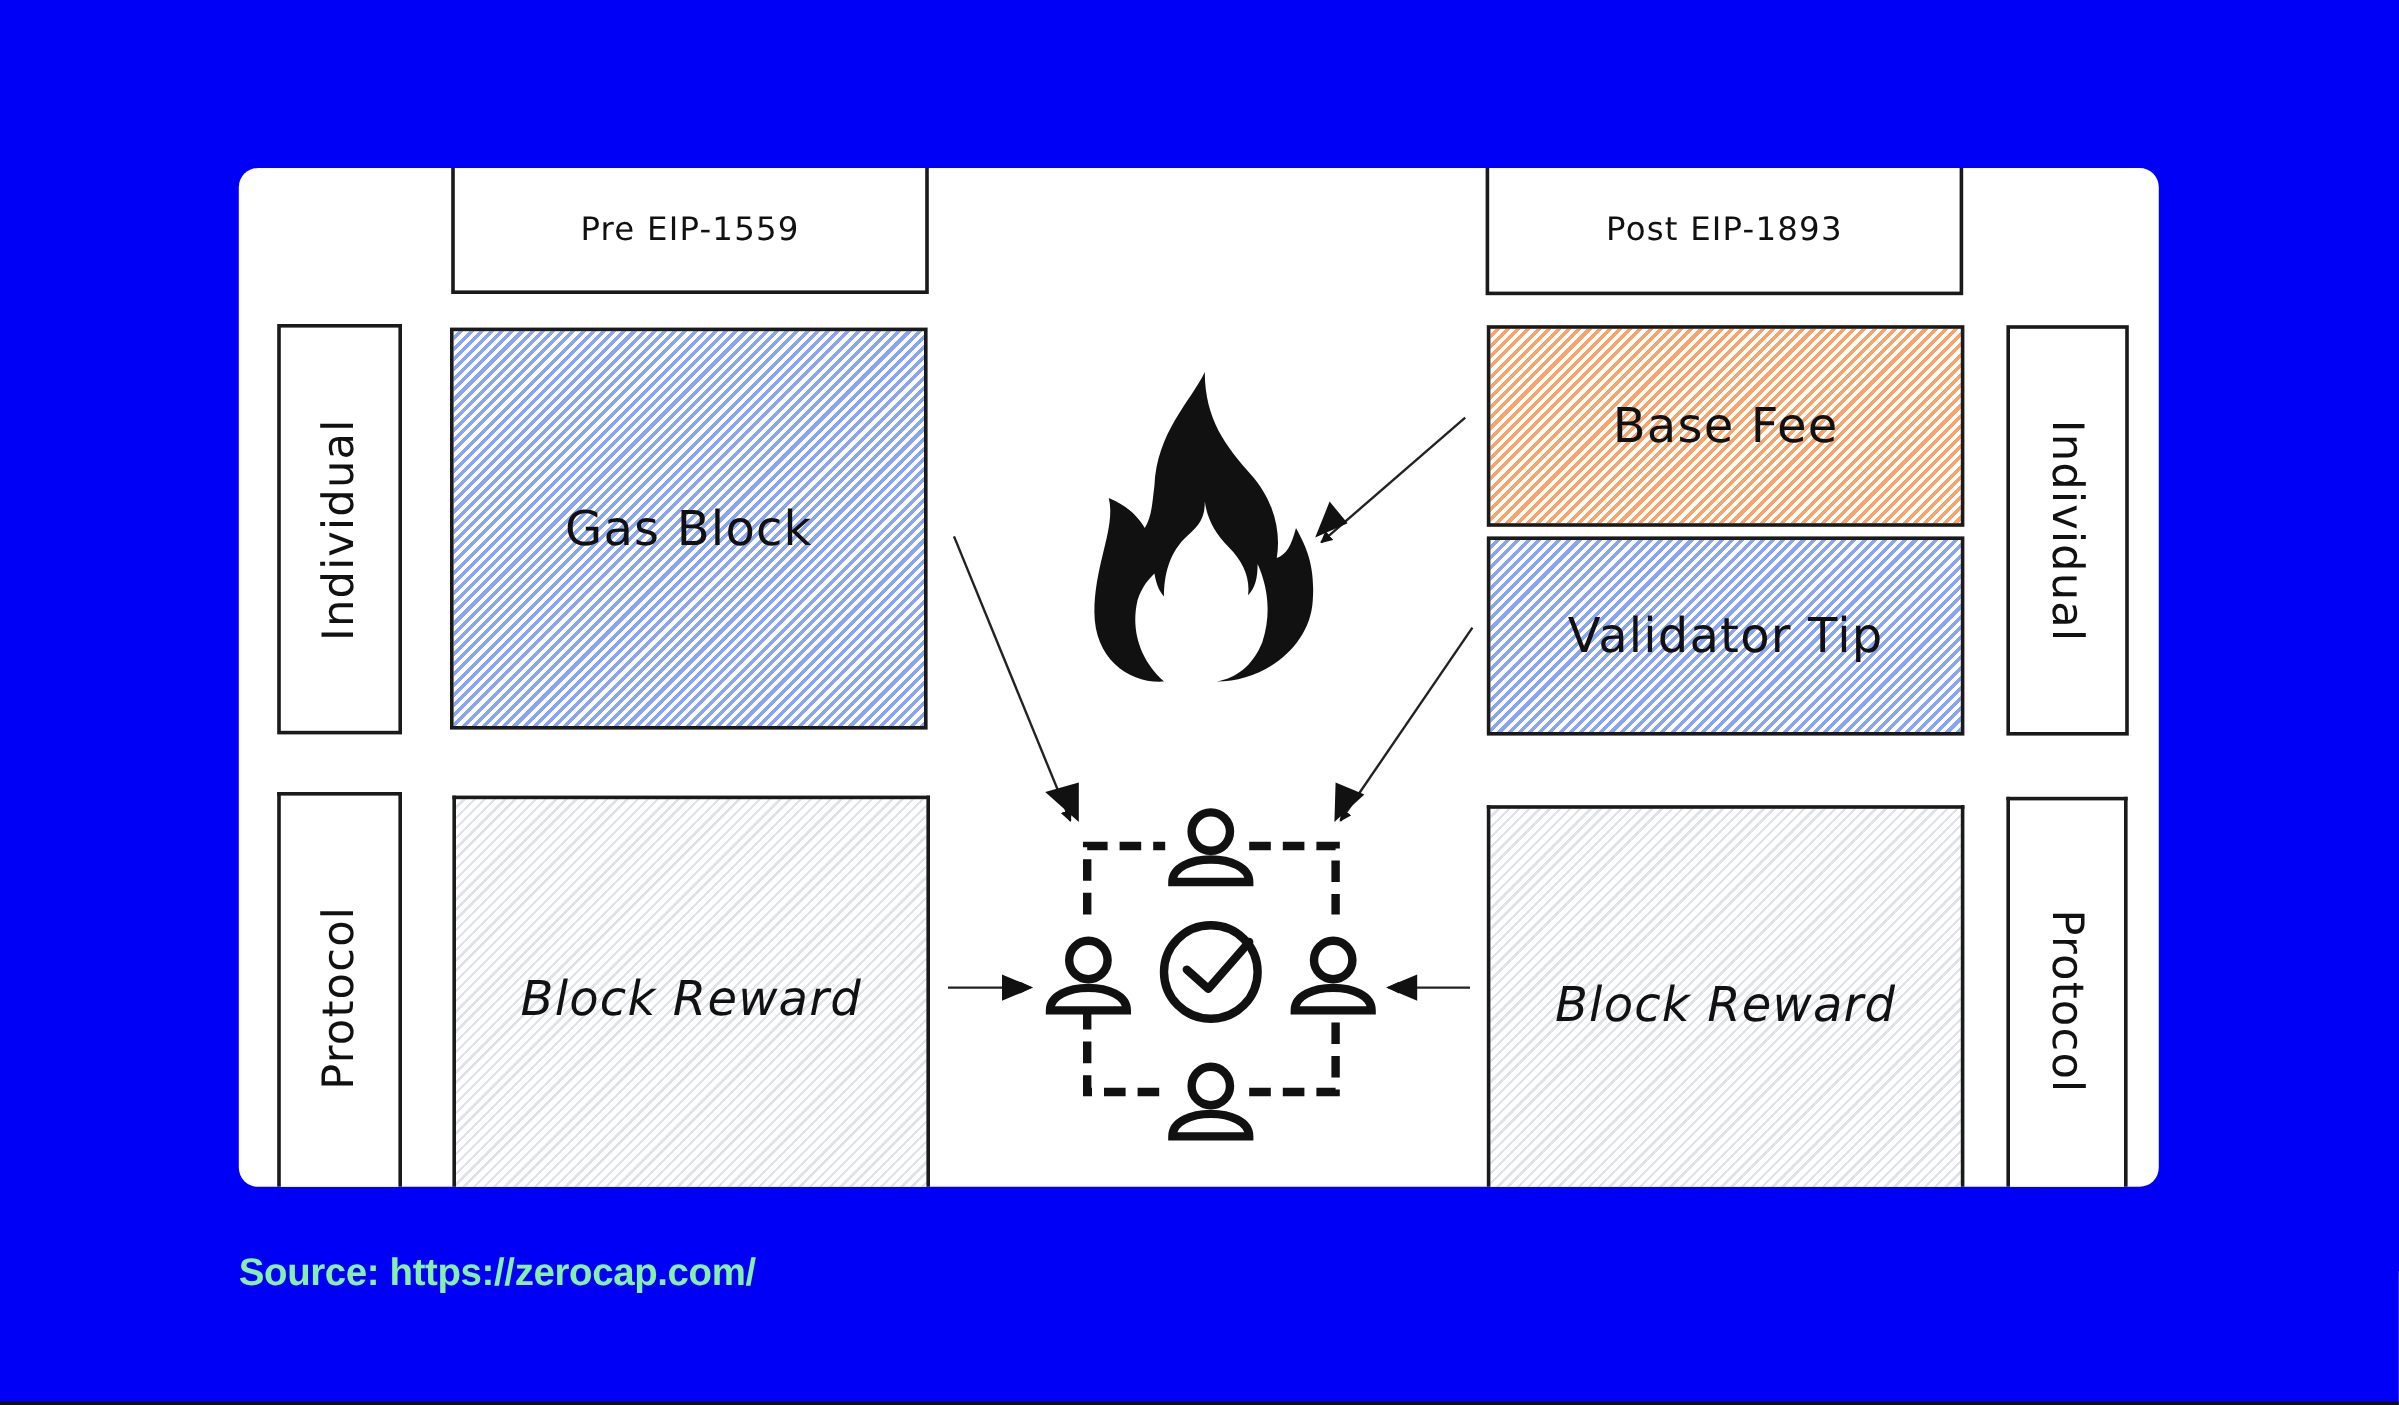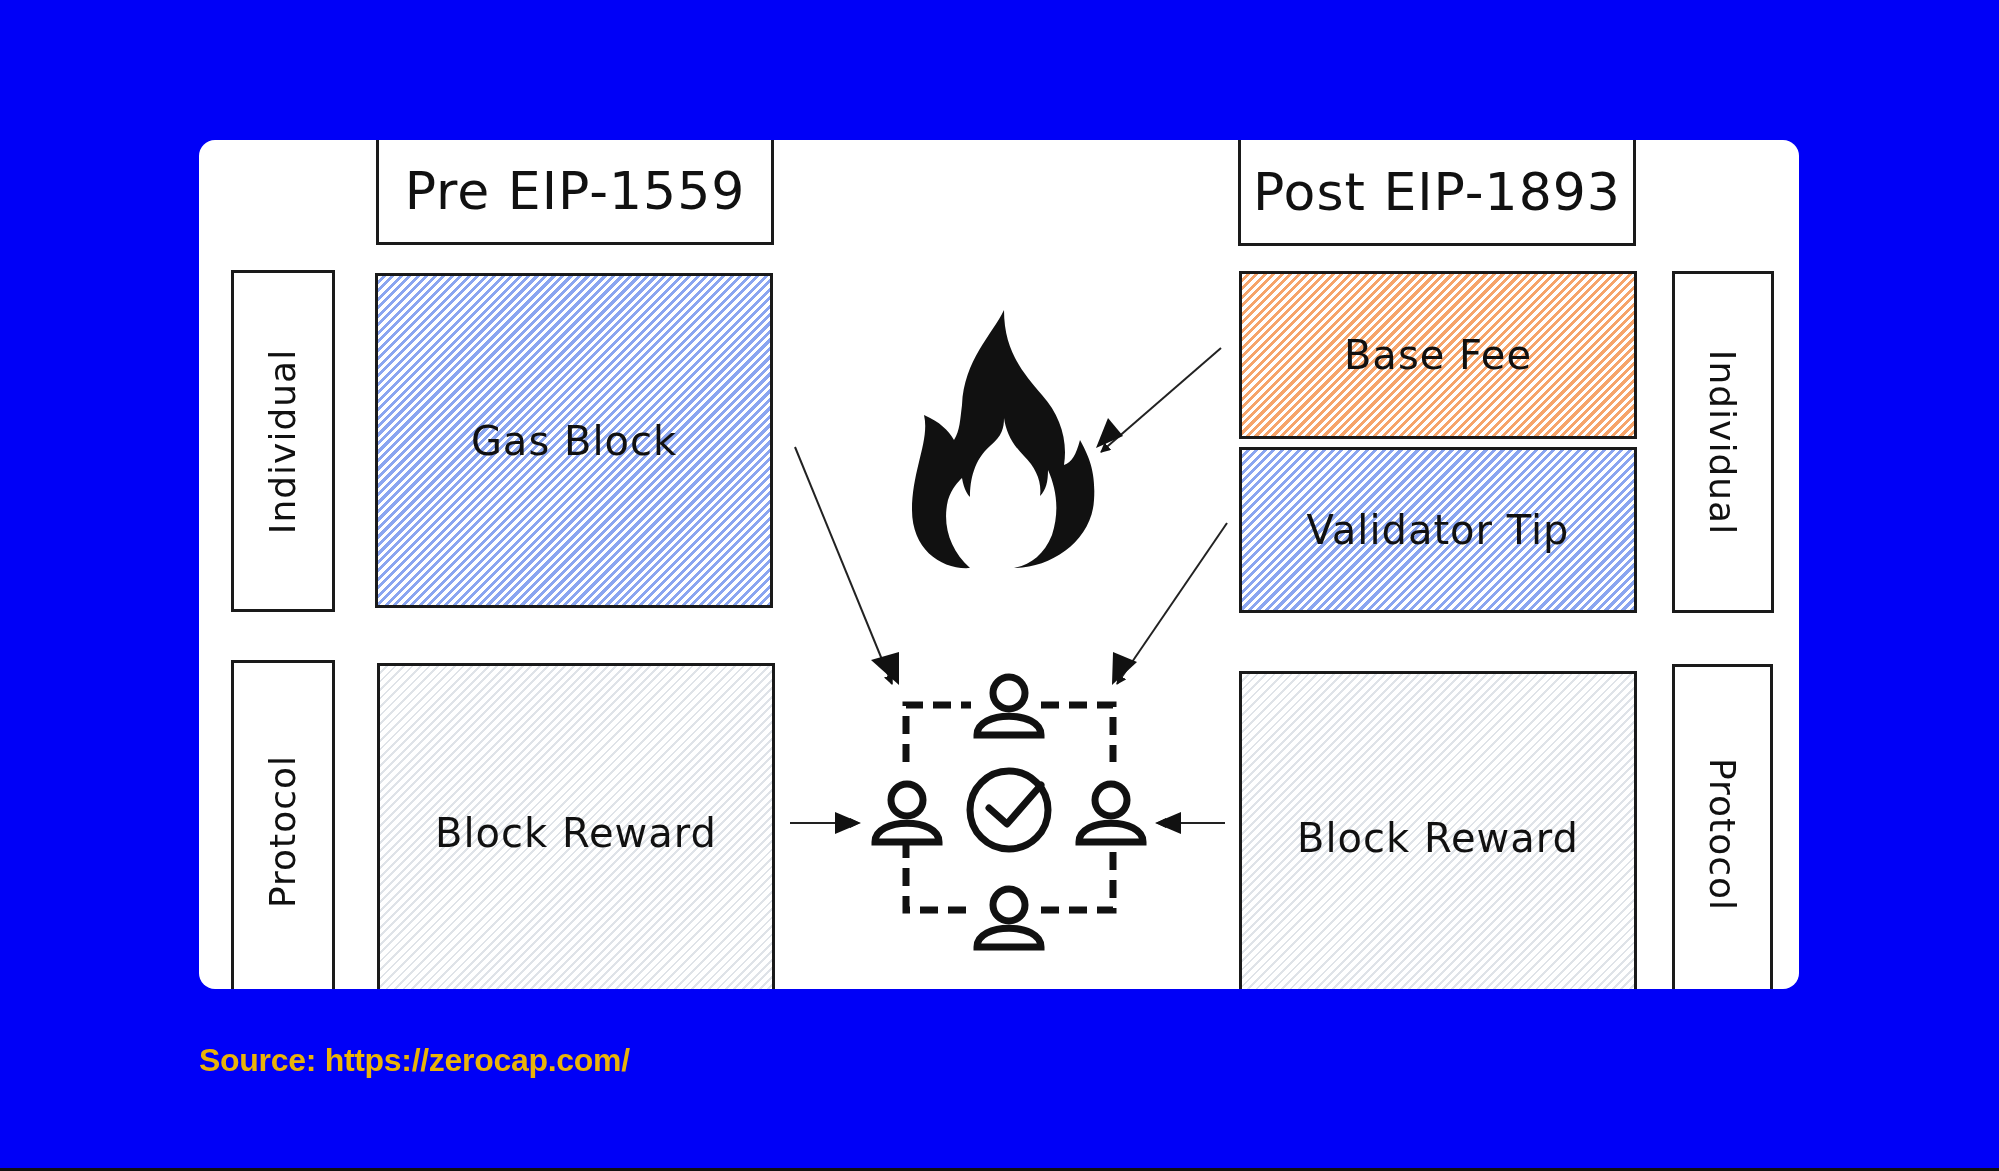--- a/index.html
+++ b/index.html
@@ -15,39 +15,40 @@
       background: #ffffff; border-radius: 16px; overflow: hidden;
     }
     .box {
       position: absolute; box-sizing: border-box;
       border: 3px solid #1a1a1a;
       display: flex; align-items: center; justify-content: center;
       font-family: "DejaVu Sans", sans-serif;
       color: #111; background: #fff;
     }
     .box .lbl { white-space: nowrap; letter-spacing: 1px; }
-    .title .lbl { font-size: 52px; }
+    .title .lbl { font-size: 27px; }
     .fill .lbl { font-size: 40px; }
     .side .lbl { font-size: 36px; }
     .rot-ccw .lbl { transform: rotate(-90deg); }
     .rot-cw .lbl { transform: rotate(90deg); }
     .hatch-blue {
       background: repeating-linear-gradient(135deg, #ffffff 0px, #ffffff 3px, #8aa5f0 3px, #8aa5f0 6px);
     }
     .hatch-orange {
       background: repeating-linear-gradient(135deg, #ffffff 0px, #ffffff 3px, #f6a46a 3px, #f6a46a 6px);
     }
     .hatch-grey {
       background: repeating-linear-gradient(135deg, #ffffff 0px, #ffffff 4px, #dfe3e8 4px, #dfe3e8 6px);
+      font-style: italic;
     }
     .open-bottom { border-bottom: none; }
     svg.overlay { position: absolute; left: 0; top: 0; }
     .source {
       position: absolute; left: 199px; top: 1042px;
-      color: #eab308; font-family: "Liberation Sans", sans-serif;
+      color: #86efac; font-family: "Liberation Sans", sans-serif;
       font-size: 32px; font-weight: bold; letter-spacing: -0.3px;
     }
   </style>
 </head>
 <body>
 
 <div class="card">
 
   <div class="box title open-top" style="left:177px; top:-3px; width:398px; height:108px;">
     <span class="lbl">Pre EIP-1559</span>

